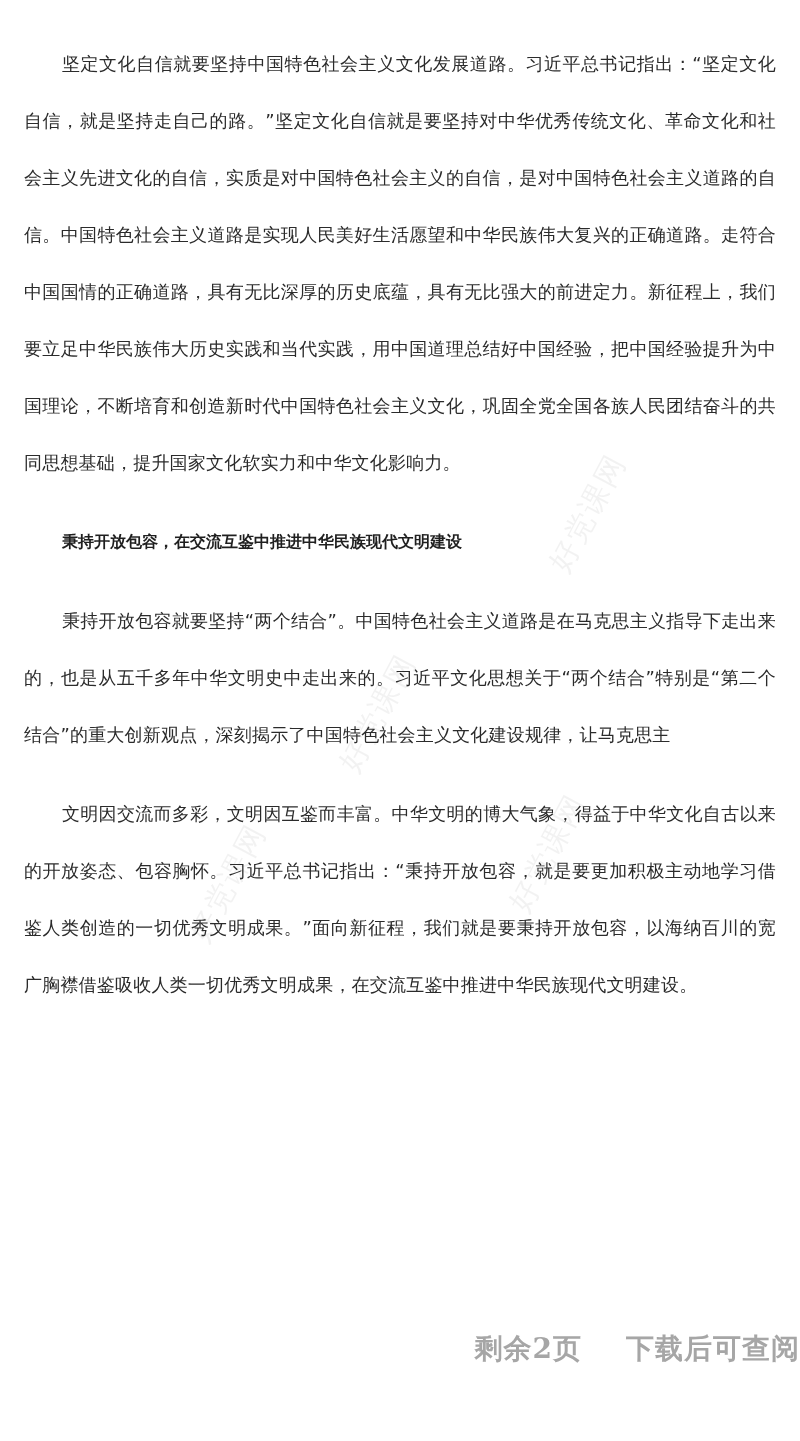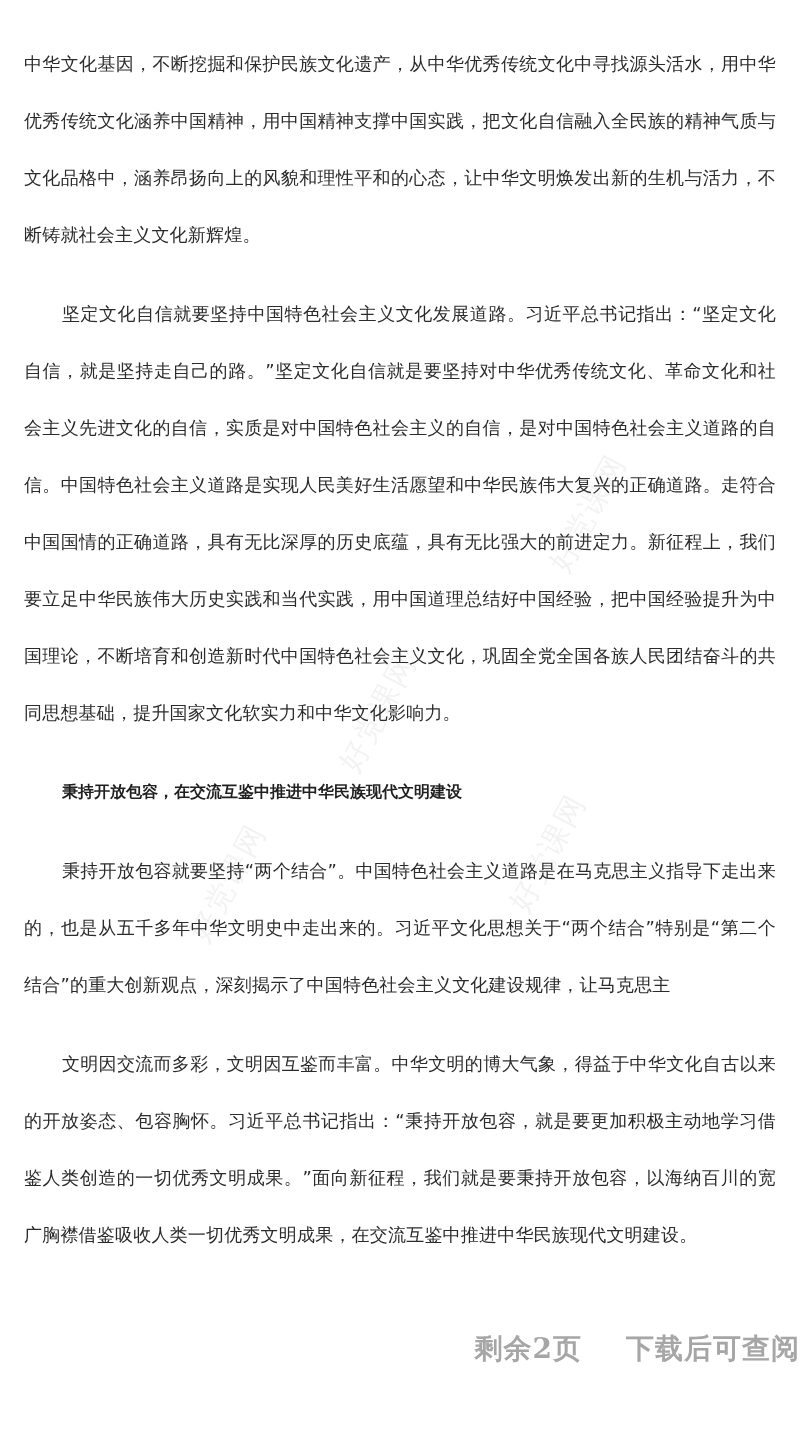--- a/index.html
+++ b/index.html
@@ -81,21 +81,20 @@
 <body>
 
 <div class="page">
 
   <div class="watermark" style="left:330px; top:760px;">好党课网</div>
   <div class="watermark" style="left:540px; top:560px;">好党课网</div>
   <div class="watermark" style="left:180px; top:930px;">好党课网</div>
   <div class="watermark" style="left:500px; top:900px;">好党课网</div>
 
   <div class="content">
-    <p class="para">中华文化基因，不断挖掘和保护民族文化遗产，从中华优秀传统文化中寻找源头活水，用中华优秀传统文化涵养中国精神，用中国精神支撑中国实践，把文化自信融入全民族的精神气质与文化品格中，涵养昂扬向上的风貌和理性平和的心态，让中华文明焕发出新的生机与活力，不断铸就社会主义文化新辉煌。</p>
     <p class="para indent">坚定文化自信就要坚持中国特色社会主义文化发展道路。习近平总书记指出：“坚定文化自信，就是坚持走自己的路。”坚定文化自信就是要坚持对中华优秀传统文化、革命文化和社会主义先进文化的自信，实质是对中国特色社会主义的自信，是对中国特色社会主义道路的自信。中国特色社会主义道路是实现人民美好生活愿望和中华民族伟大复兴的正确道路。走符合中国国情的正确道路，具有无比深厚的历史底蕴，具有无比强大的前进定力。新征程上，我们要立足中华民族伟大历史实践和当代实践，用中国道理总结好中国经验，把中国经验提升为中国理论，不断培育和创造新时代中国特色社会主义文化，巩固全党全国各族人民团结奋斗的共同思想基础，提升国家文化软实力和中华文化影响力。</p>
     <h3 class="heading">秉持开放包容，在交流互鉴中推进中华民族现代文明建设</h3>
     <p class="para indent">秉持开放包容就要坚持“两个结合”。中国特色社会主义道路是在马克思主义指导下走出来的，也是从五千多年中华文明史中走出来的。习近平文化思想关于“两个结合”特别是“第二个结合”的重大创新观点，深刻揭示了中国特色社会主义文化建设规律，让马克思主</p>
     <p class="para indent">文明因交流而多彩，文明因互鉴而丰富。中华文明的博大气象，得益于中华文化自古以来的开放姿态、包容胸怀。习近平总书记指出：“秉持开放包容，就是要更加积极主动地学习借鉴人类创造的一切优秀文明成果。”面向新征程，我们就是要秉持开放包容，以海纳百川的宽广胸襟借鉴吸收人类一切优秀文明成果，在交流互鉴中推进中华民族现代文明建设。</p>
   </div>
 
   <div class="more-banner">
     <span>剩余2页</span><span class="gap"></span><span>下载后可查阅</span>
   </div>
 </div>

